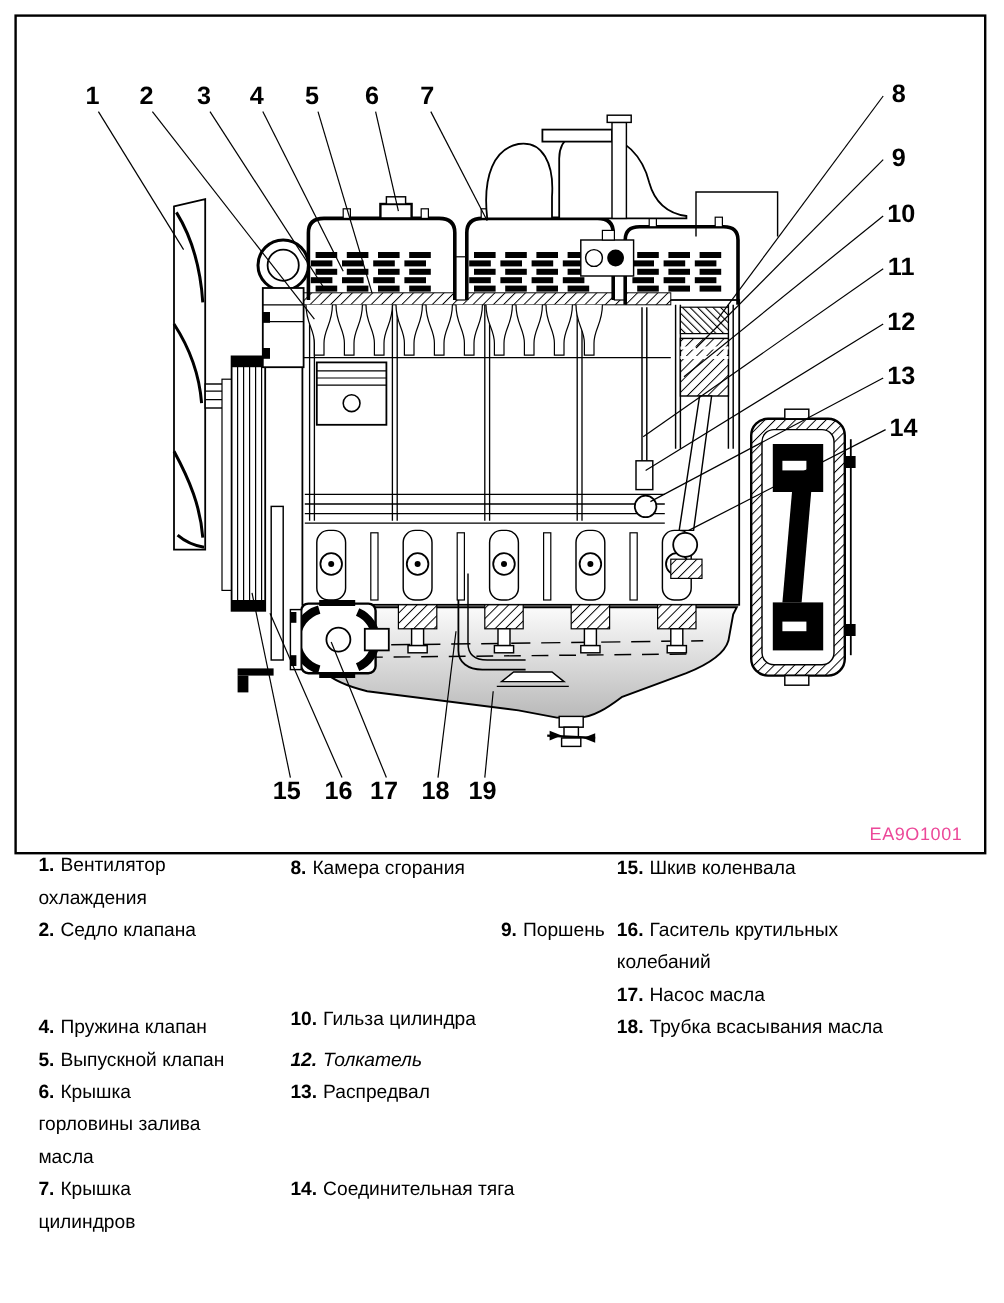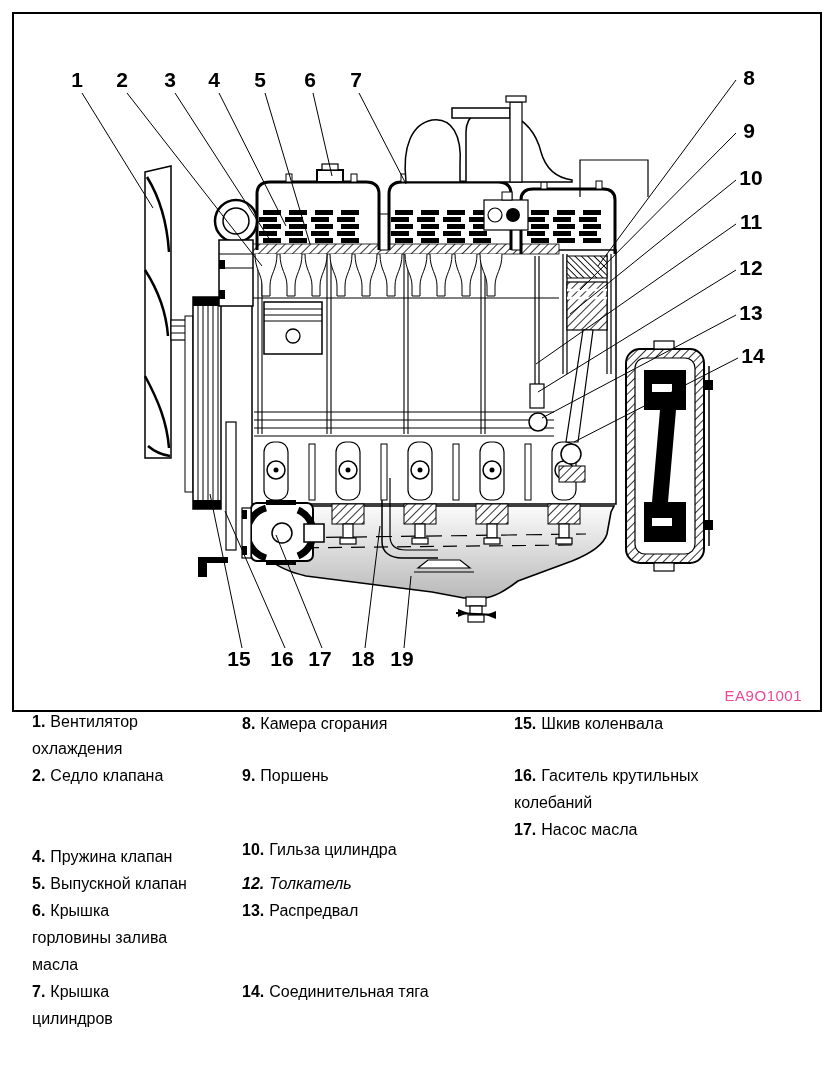--- a/index.html
+++ b/index.html
@@ -385,23 +385,24 @@
 охлаждения</span></div>
       <div class="legend-item" style="left: 2px; top: 66px; width: 200px;"><b class="li-num">2.</b><span class="li-text">Седло клапана</span></div>
       <div class="legend-item" style="left: 2px; top: 147px; width: 200px;"><b class="li-num">4.</b><span class="li-text">Пружина клапан</span></div>
       <div class="legend-item" style="left: 2px; top: 174px; width: 200px;"><b class="li-num">5.</b><span class="li-text">Выпускной клапан</span></div>
       <div class="legend-item" style="left: 2px; top: 201px; width: 200px;"><b class="li-num">6.</b><span class="li-text">Крышка
 горловины залива
 масла</span></div>
       <div class="legend-item" style="left: 2px; top: 282px; width: 200px;"><b class="li-num">7.</b><span class="li-text">Крышка
 цилиндров</span></div>
       <div class="legend-item" style="left: 212px; top: 14px; width: 262px;"><b class="li-num">8.</b><span class="li-text">Камера сгорания</span></div>
-      <div class="legend-item" style="left: 212px; top: 66px; width: 262px;"><b class="li-num">9.</b><span class="li-text">Поршень</span></div>
+      <div class="legend-item" style="left: 212px; top: 66px; width: 262px; text-align: right;"><b class="li-num">9.</b><span class="li-text">Поршень</span></div>
       <div class="legend-item" style="left: 212px; top: 120px; width: 262px; margin-top: 20px;"><b class="li-num">10.</b><span class="li-text">Гильза цилиндра</span></div>
       <div class="legend-item" style="left: 212px; top: 174px; width: 262px; font-style: italic;"><b class="li-num">12.</b><span class="li-text">Толкатель</span></div>
       <div class="legend-item" style="left: 212px; top: 201px; width: 262px;"><b class="li-num">13.</b><span class="li-text">Распредвал</span></div>
       <div class="legend-item" style="left: 212px; top: 282px; width: 262px;"><b class="li-num">14.</b><span class="li-text">Соединительная тяга</span></div>
       <div class="legend-item" style="left: 484px; top: 14px; width: 310px;"><b class="li-num">15.</b><span class="li-text">Шкив коленвала</span></div>
       <div class="legend-item" style="left: 484px; top: 66px; width: 310px;"><b class="li-num">16.</b><span class="li-text">Гаситель крутильных
 колебаний</span></div>
       <div class="legend-item" style="left: 484px; top: 120px; width: 310px;"><b class="li-num">17.</b><span class="li-text">Насос масла</span></div>
+      <div class="legend-item" style="left: 484px; top: 147px; width: 310px;"><b class="li-num">18.</b><span class="li-text">Трубка всасывания масла</span></div>
     </div>
 </div>
 
 </body></html>

